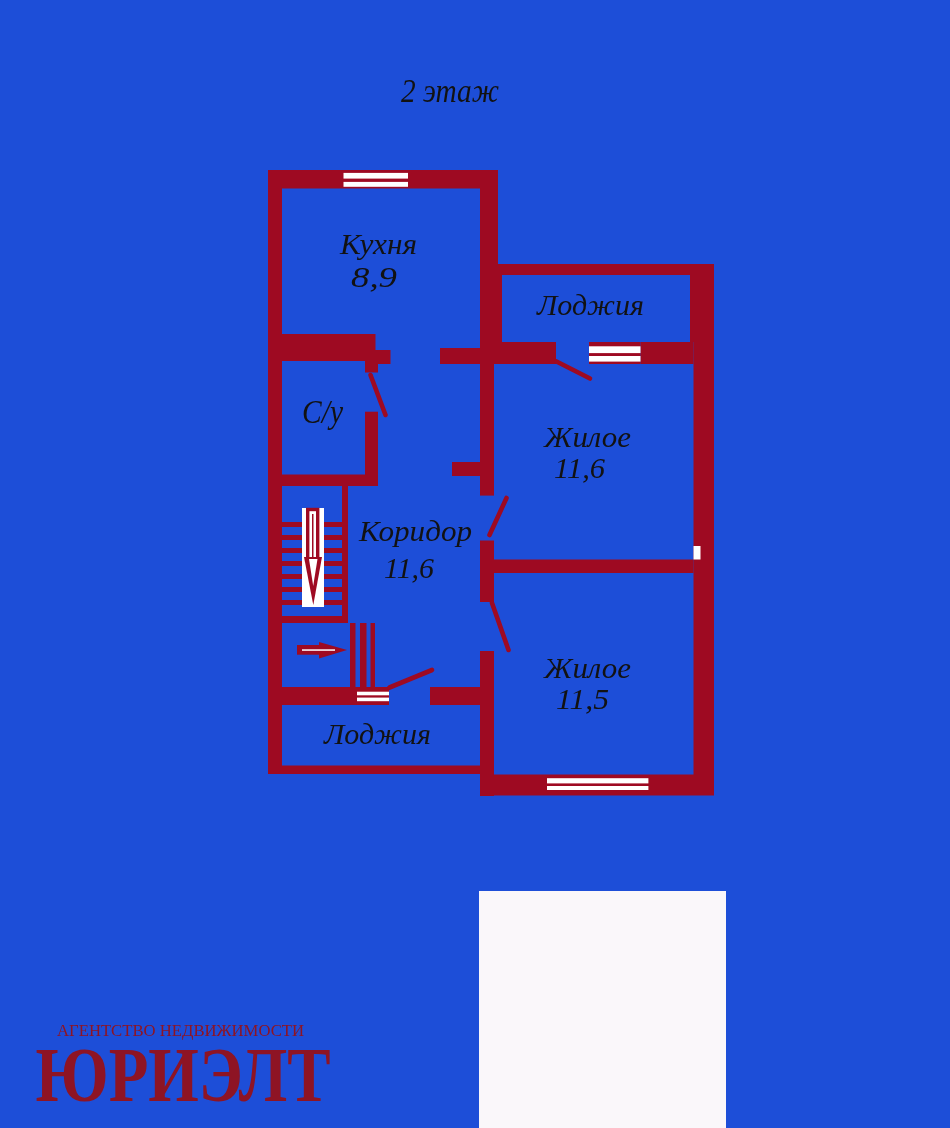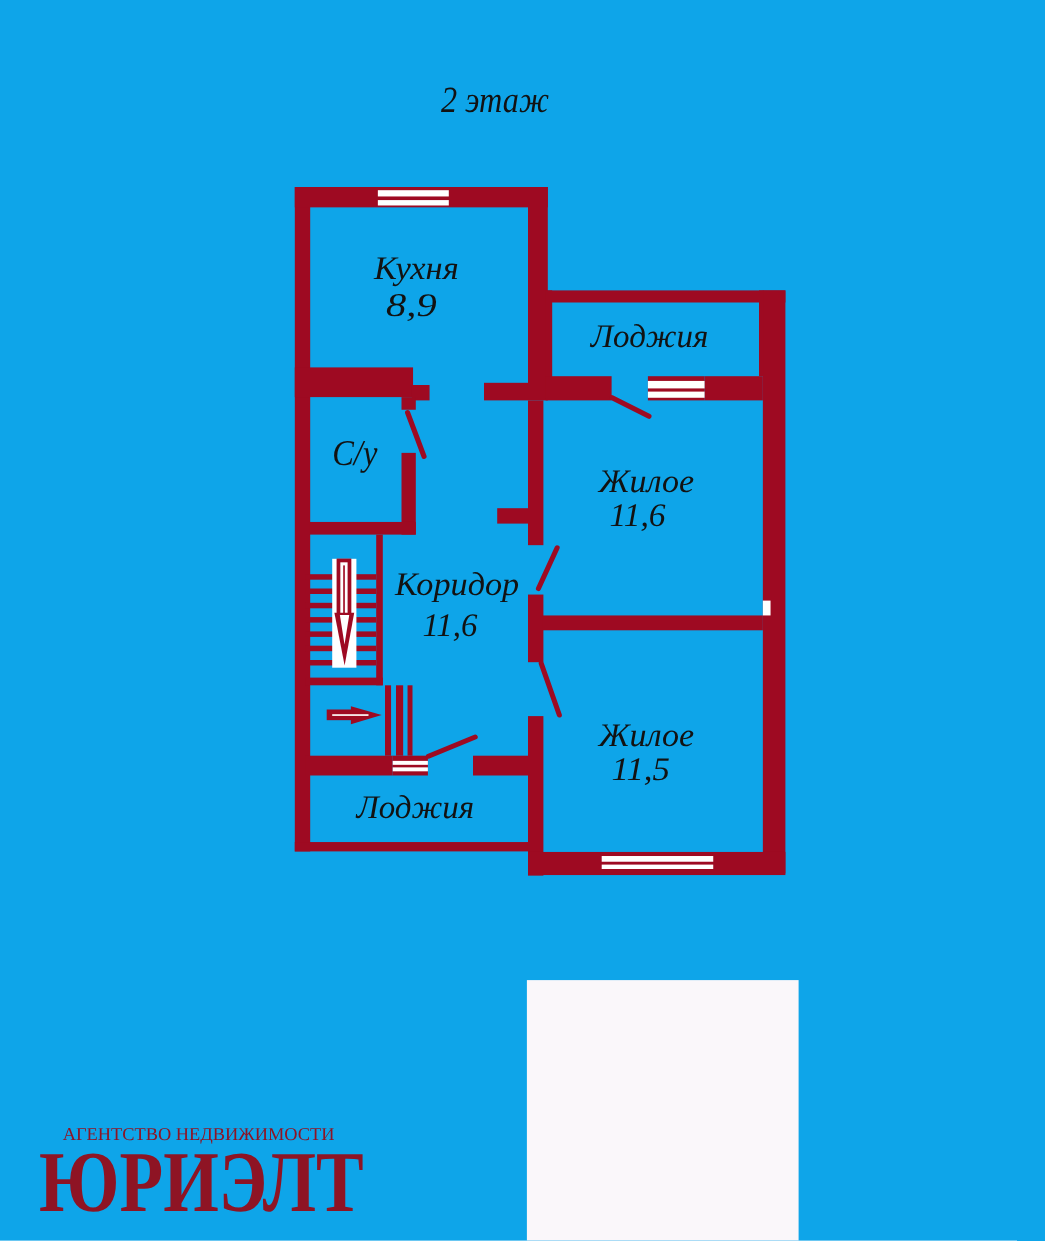--- a/index.html
+++ b/index.html
@@ -1,16 +1,16 @@
 <!DOCTYPE html>
 <html><head>
 <meta charset="utf-8">
 <style>
   html,body{margin:0;padding:0;background:#ffffff;}
-  .page{position:relative;width:950px;height:1128px;background:#0ea5e9;overflow:hidden;
+  .page{position:relative;width:950px;height:1128px;background:#1d4ed8;overflow:hidden;
         font-family:"Liberation Serif", serif;}
   svg{position:absolute;left:0;top:0;}
   text{font-family:"Liberation Serif", serif;}
 </style>
 </head>
 <body>
 <div class="page">
 <svg width="950" height="1128" viewBox="0 0 950 1128">
 
   <rect x="479" y="891" width="247" height="237" fill="#faf7fa"></rect>

